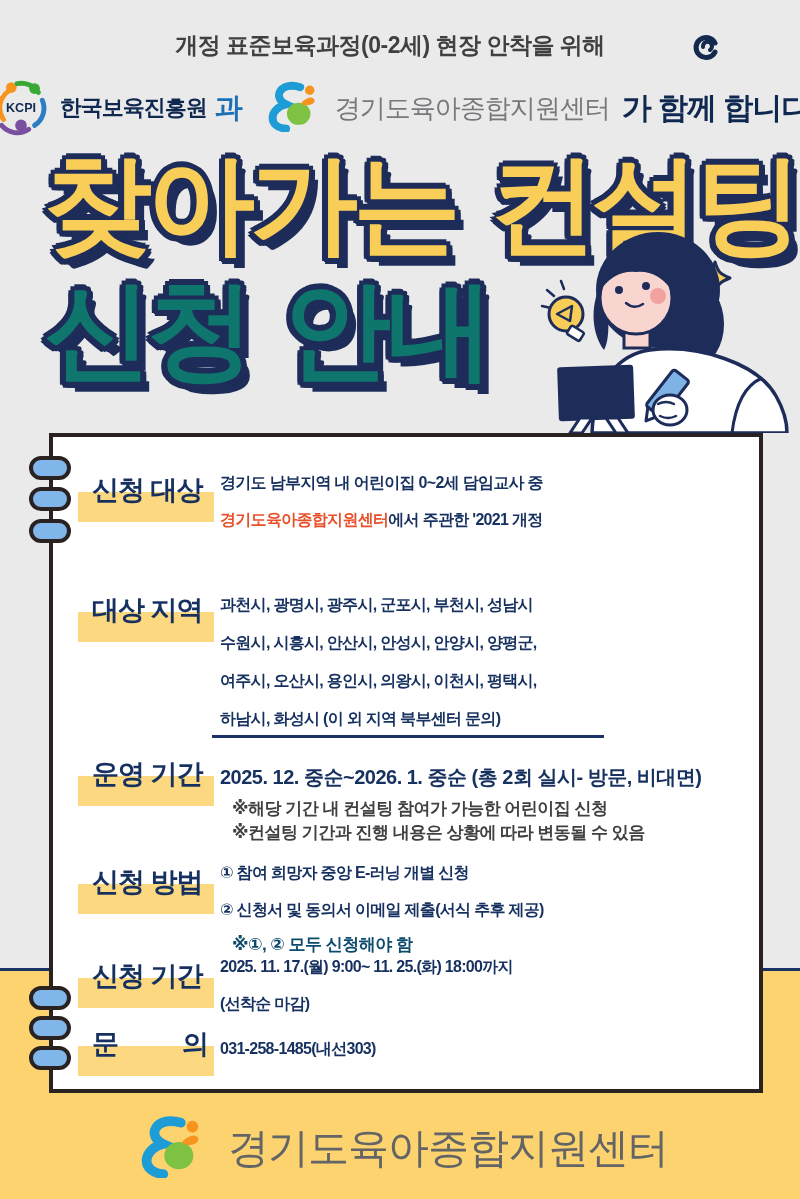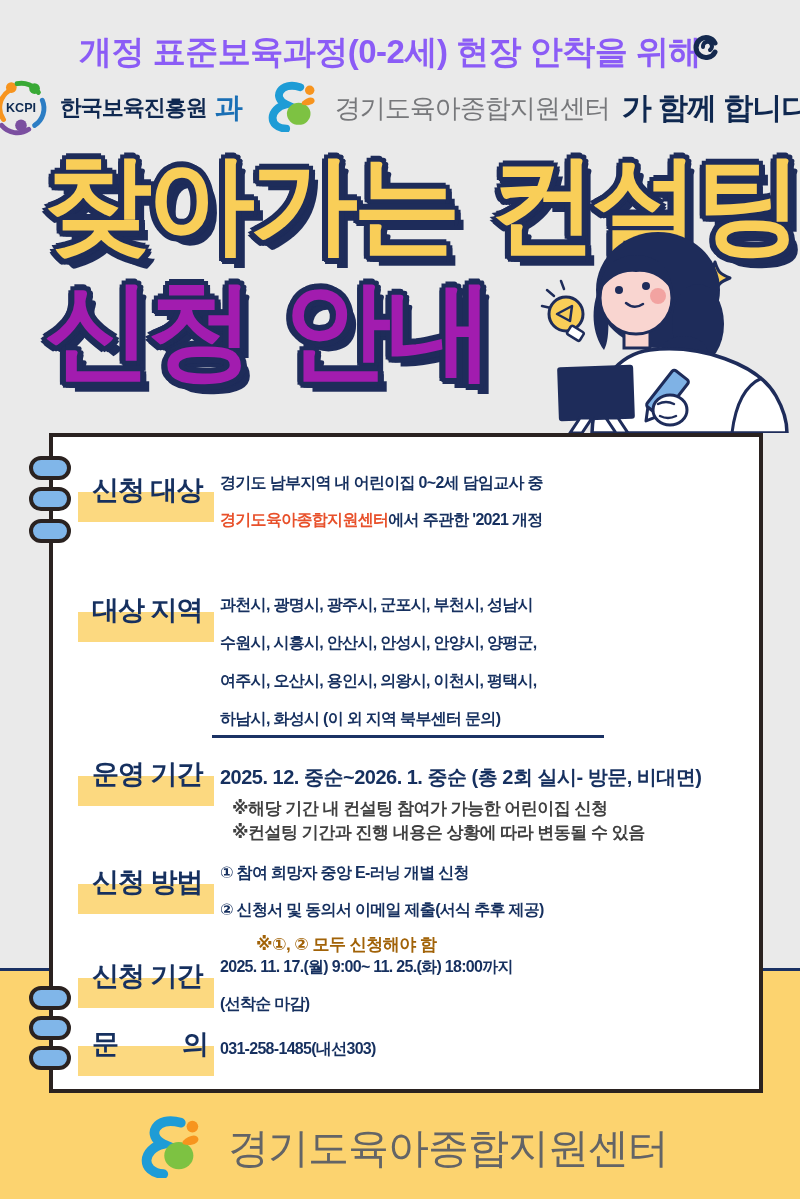--- a/index.html
+++ b/index.html
@@ -7,40 +7,40 @@
     position:relative; width:800px; height:1199px; overflow:hidden;
     background:#EAEAEA;
     font-family:"Liberation Sans","DejaVu Sans",sans-serif;
   }
   
   .band { position:absolute; left:0; top:968px; width:800px; height:231px;
           background:#FCD36F; border-top:3px solid #1B3264; box-sizing:border-box; }
 
   
   .tagline { position:absolute; top:30px; left:0; width:780px; text-align:center;
-             font-size:33px; font-weight:800; color:#8b5cf6; letter-spacing:-0.5px; }
+             font-size:23px; font-weight:800; color:#404040; letter-spacing:-0.5px; }
   .swirl { position:absolute; left:693px; top:34px; }
   .orgrow { position:absolute; top:74px; left:0; width:800px; height:68px;
             display:flex; align-items:center; justify-content:center; gap:8px; }
   .org1 { font-size:22px; font-weight:800; color:#0F2850; letter-spacing:-1px; white-space:nowrap; }
   .conj { font-size:28px; font-weight:700; color:#1A6FB5; margin-right:10px; }
   .org2 { font-size:26px; font-weight:400; color:#77787B; letter-spacing:-1px; white-space:nowrap; }
   .tail { font-size:30px; font-weight:800; color:#0F2850; letter-spacing:-1px; margin-left:4px; white-space:nowrap; }
 
   
   .btitle { position:absolute; left:44px; line-height:1; font-weight:900;
             letter-spacing:-5px; word-spacing:8px; white-space:nowrap;
             font-size:108px;
             text-shadow:
               -6px 0 0 #1E2C5A, 6px 0 0 #1E2C5A, 0 -6px 0 #1E2C5A, 0 6px 0 #1E2C5A,
               -4px -4px 0 #1E2C5A, 4px -4px 0 #1E2C5A, -4px 4px 0 #1E2C5A, 4px 4px 0 #1E2C5A,
               -6px 3px 0 #1E2C5A, 6px 3px 0 #1E2C5A, 3px 6px 0 #1E2C5A, -3px 6px 0 #1E2C5A,
               9px 10px 0 #1E2C5A; }
   .t1 { top:150px; color:#F9CE58;text-align:right; }
-  .t2 { top:276px; color:#a21caf;text-align:right; }
+  .t2 { top:276px; color:#0f766e;text-align:right; }
 
   
   .illus { position:absolute; left:500px; top:228px; }
 
   
   .card { position:absolute; left:49px; top:433px; width:714px; height:660px;
           box-sizing:border-box; background:#FFFFFF; border:4px solid #2A2220; }
 
   
   .ring { position:absolute; left:29px; width:34px; height:16px;
@@ -52,21 +52,21 @@
            white-space:nowrap; letter-spacing:-1px; line-height:1.1; }
   .hl-tx.justify { width:116px; text-align:justify; text-align-last:justify; }
 
   .content { position:absolute; left:220px; font-size:16px; font-weight:700; color:#16305F;
              white-space:nowrap; letter-spacing:-0.7px; line-height:1.1; }
   .content .red { color:#E8502A; }
   .content.small { font-size:20px; letter-spacing:-0.5px; }
   .note { position:absolute; left:232px; font-size:17px; font-weight:700;
           white-space:nowrap; letter-spacing:-0.5px; line-height:1.1; }
   .note.red { color:#404040; }
-  .note.navy { color:#a16207;margin-left:24px; }
+  .note.navy { color:#0c4a6e; }
   .divider { position:absolute; left:212px; top:735px; width:392px; height:3px; background:#1B3264; }
 
   
   .footer { position:absolute; left:0; top:1106px; width:800px; height:84px;
             display:flex; align-items:center; justify-content:center; gap:14px; }
   .footer-org { font-size:41px; font-weight:500; color:#636466; letter-spacing:-1px; white-space:nowrap; }
 </style>
 </head>
 <body>
 

